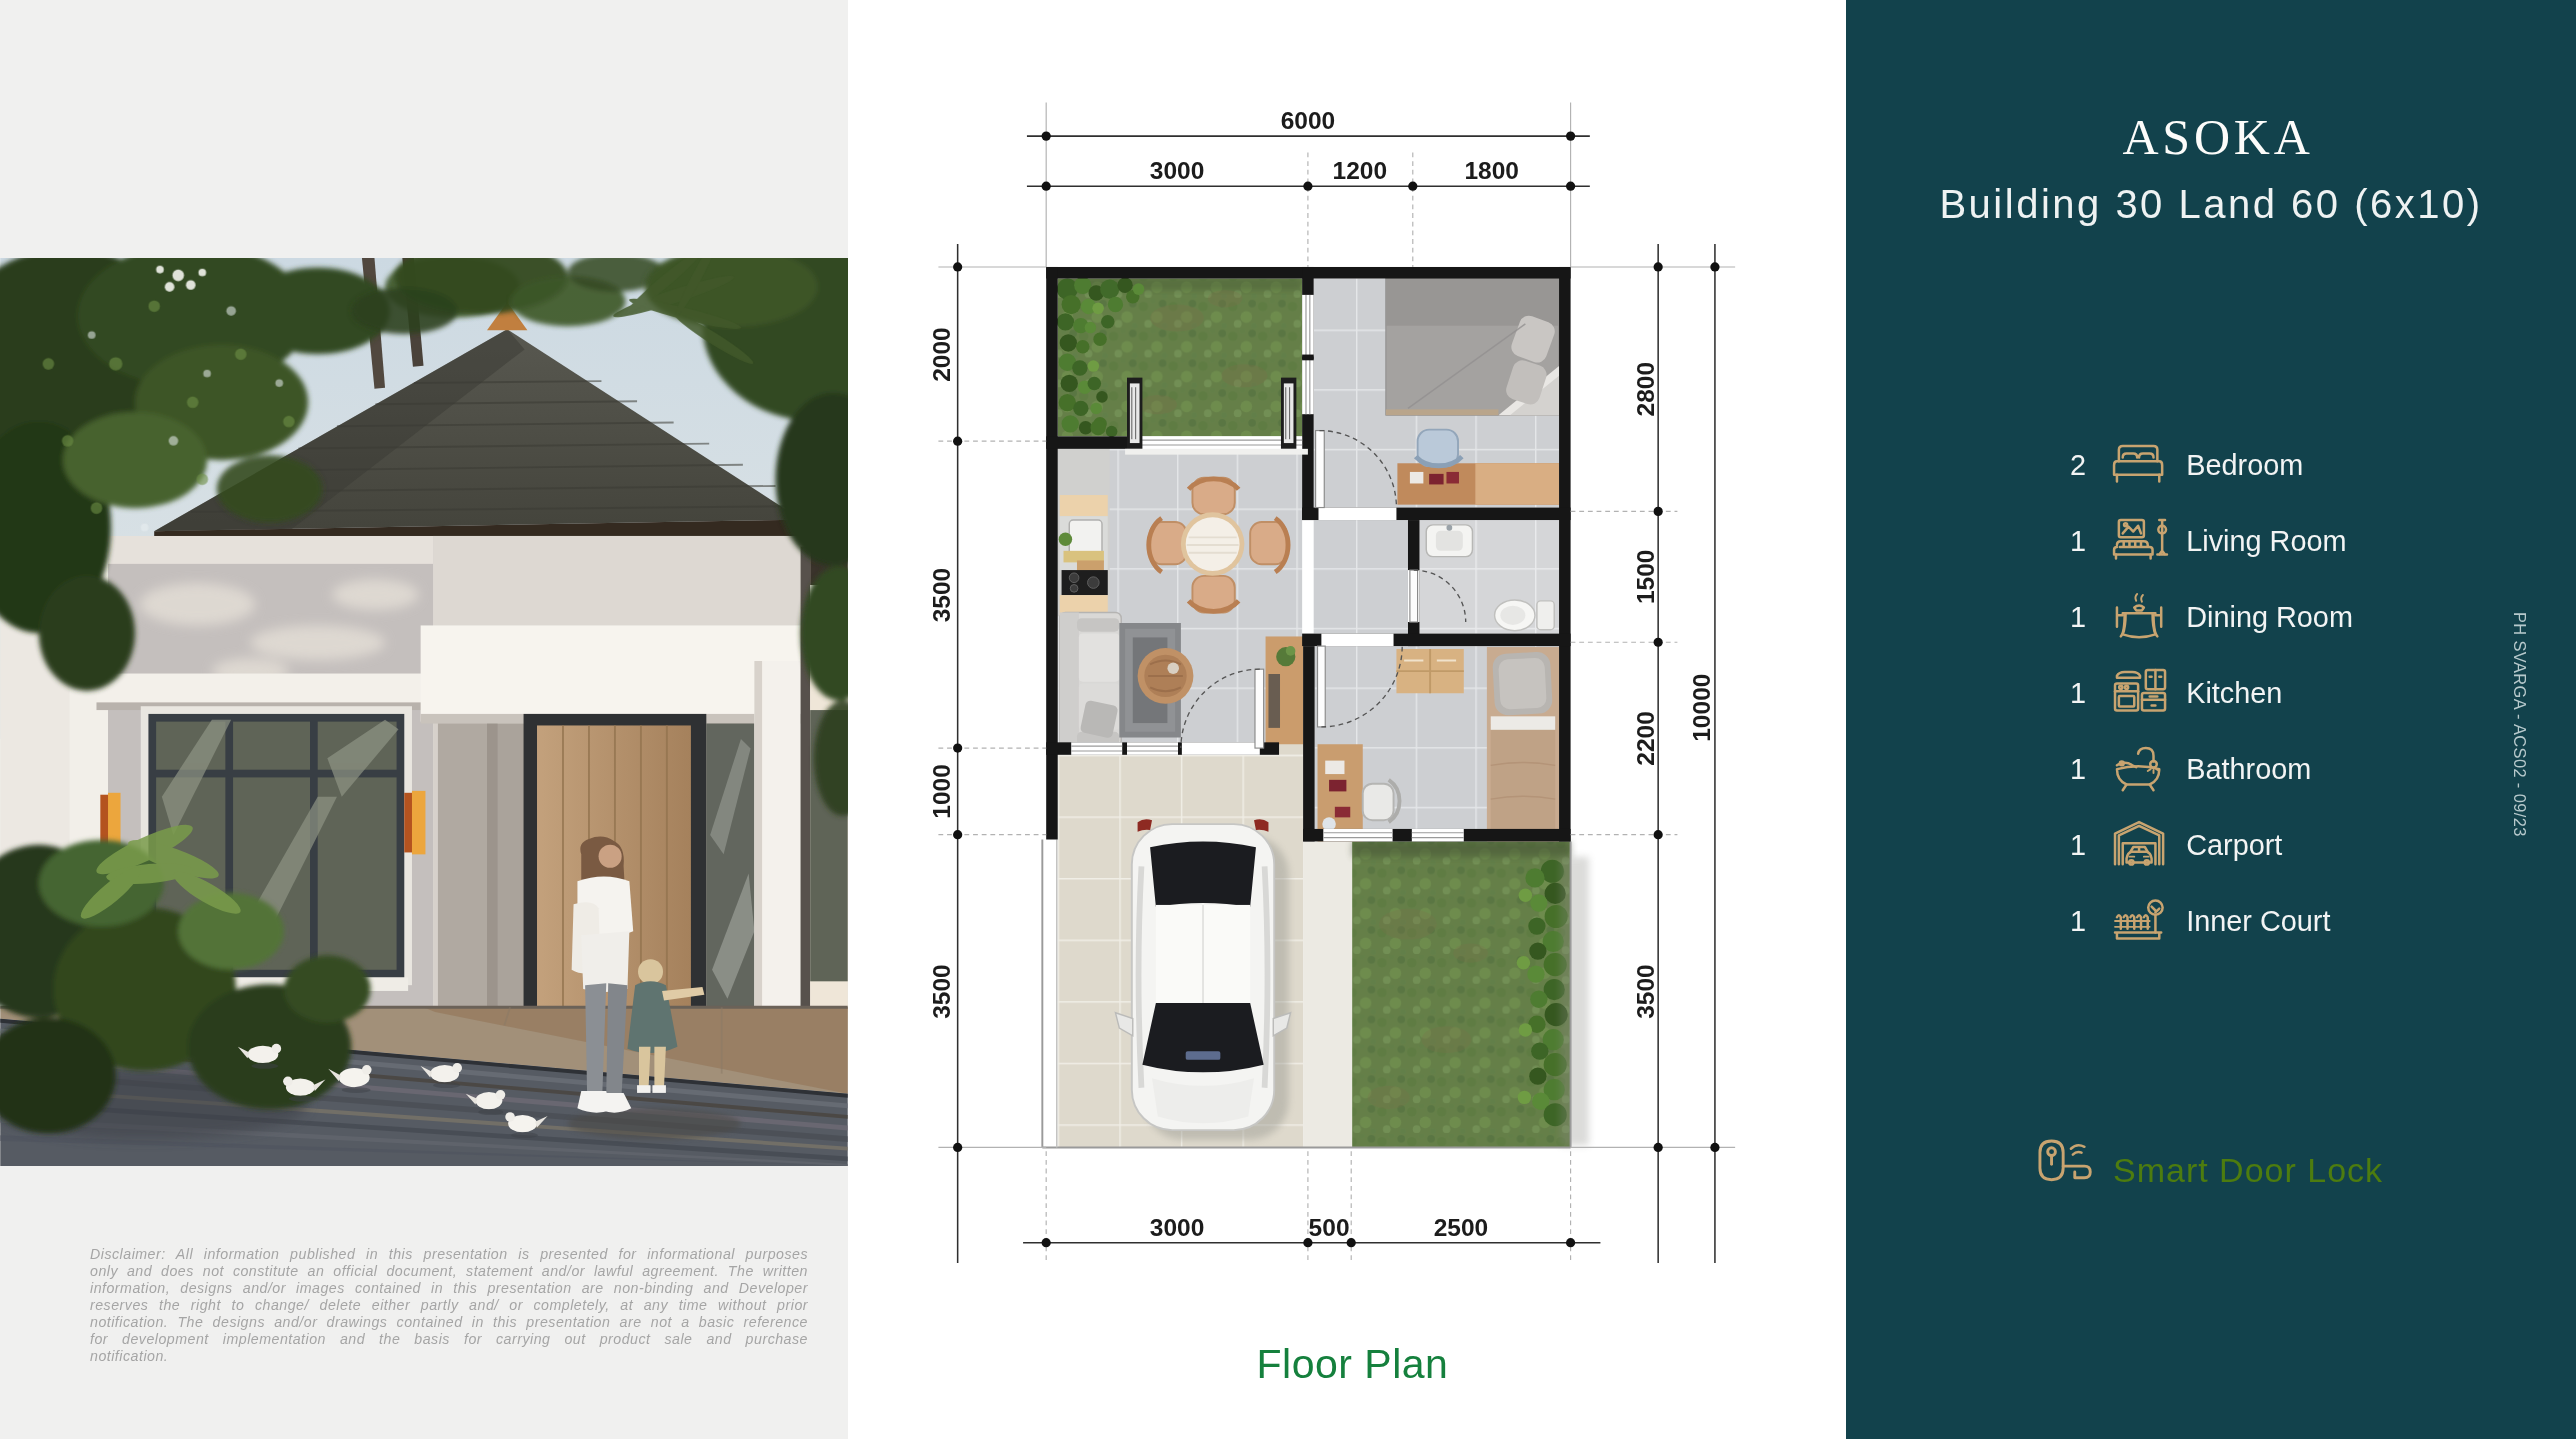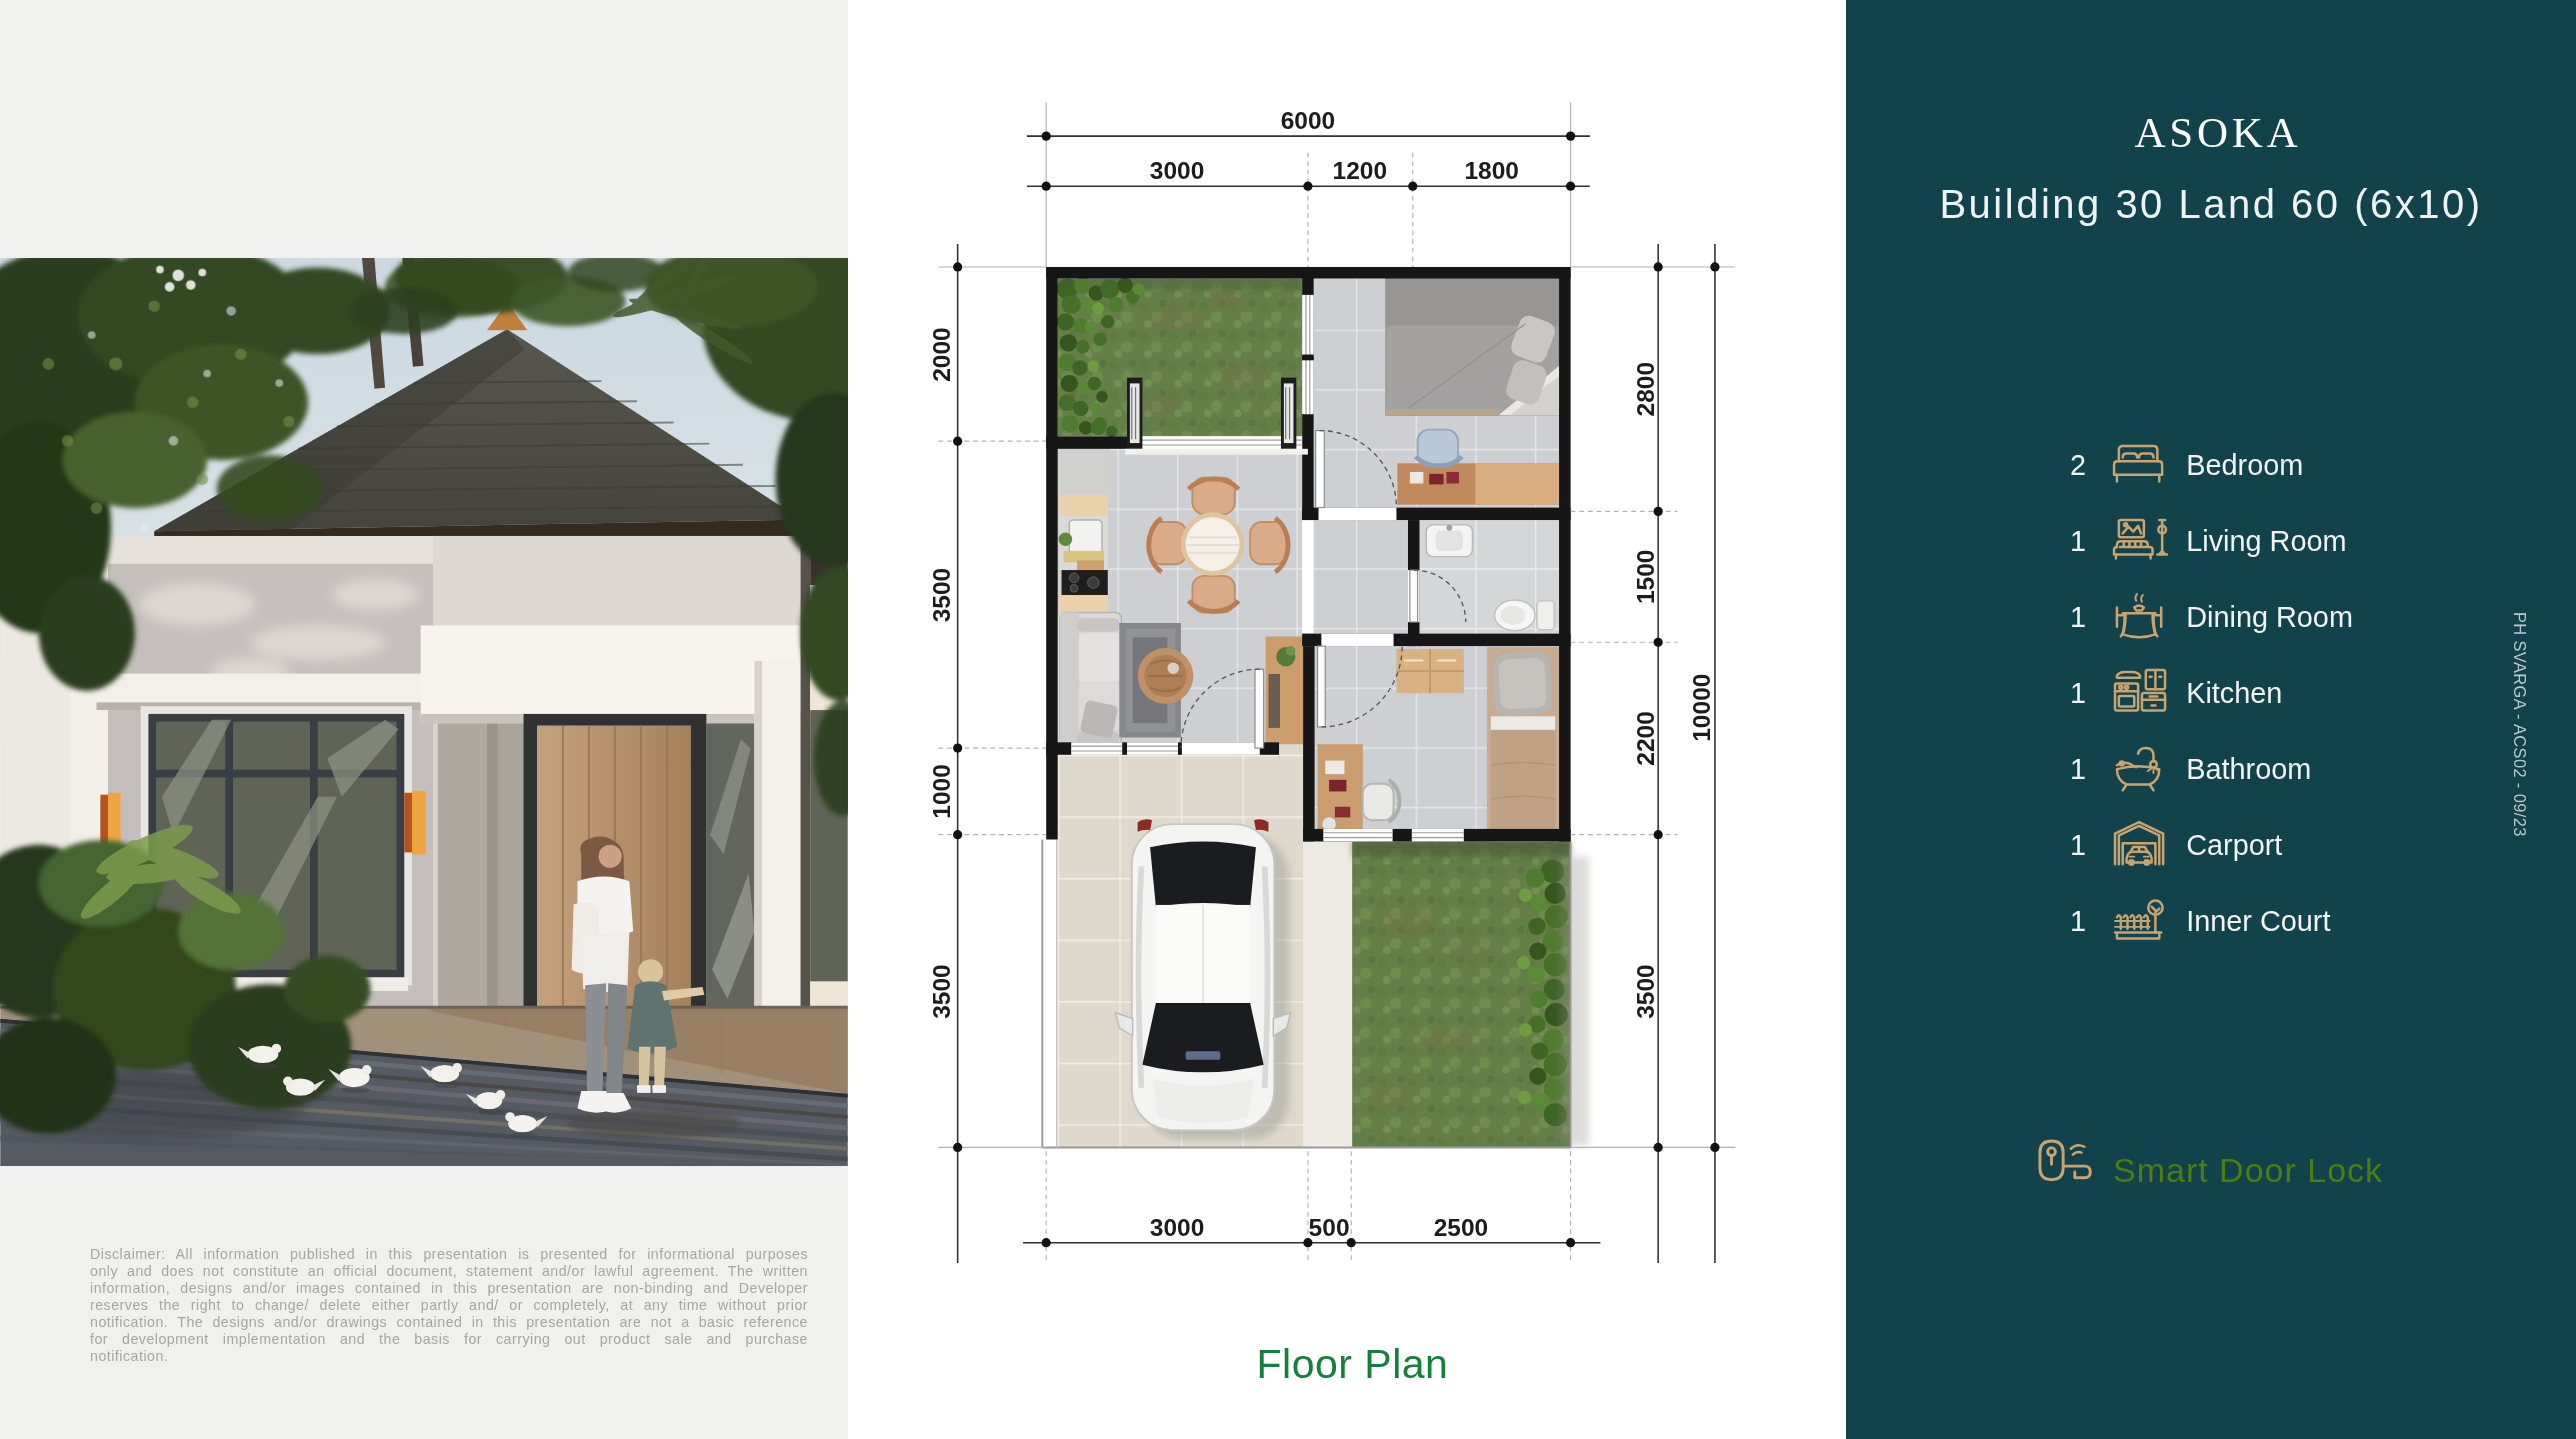--- a/index.html
+++ b/index.html
@@ -289,21 +289,21 @@
           <ellipse cx="0" cy="0" rx="15" ry="9" fill="#f5f3ee"></ellipse>
           <circle cx="-13" cy="-7" r="5" fill="#efede8"></circle>
           <polygon points="13,-2 26,-8 15,4" fill="#e8e5df"></polygon>
           <ellipse cx="2" cy="12" rx="14" ry="3" fill="#3e4248" opacity="0.5"></ellipse>
         </g>
 </g>
 </svg>
 </div>
 
 <div class="abs" style="left:90px;top:1246px;width:718px;font-size:14.2px;line-height:17px;
-     color:#a5a5a5;letter-spacing:0.5px;">
+     color:#a5a5a5;letter-spacing:0.5px;font-style:italic;">
 <div style="text-align:justify;text-align-last:justify;">Disclaimer: All information published in this presentation is presented for informational purposes</div>
 <div style="text-align:justify;text-align-last:justify;">only and does not constitute an official document, statement and/or lawful agreement. The written</div>
 <div style="text-align:justify;text-align-last:justify;">information, designs and/or images contained in this presentation are non-binding and Developer</div>
 <div style="text-align:justify;text-align-last:justify;">reserves the right to change/ delete either partly and/ or completely, at any time without prior</div>
 <div style="text-align:justify;text-align-last:justify;">notification. The designs and/or drawings contained in this presentation are not a basic reference</div>
 <div style="text-align:justify;text-align-last:justify;">for development implementation and the basis for carrying out product sale and purchase</div>
 <div>notification.</div>
 </div>
 
 <div class="abs" style="left:898px;top:58px;width:866px;height:1232px;">
@@ -692,21 +692,21 @@
 </g>
 </svg>
 </div>
 
 <div class="abs" style="left:1208px;top:1341px;width:289px;text-align:center;font-size:41px;
      color:#15803d;letter-spacing:0.5px;">Floor Plan</div>
 
 <div class="abs" style="left:1846px;top:0;width:730px;height:1440px;background:#12424c;"></div>
 
 <div class="abs" style="left:1846px;top:108px;width:730px;text-align:center;
-     font-family:'Liberation Serif',serif;font-size:43px;color:#fcfcfa;letter-spacing:3.8px;padding-left:14px;box-sizing:border-box;">ASOKA</div>
+     font-family:'Liberation Serif',serif;font-size:50px;color:#fcfcfa;letter-spacing:3.8px;padding-left:14px;box-sizing:border-box;">ASOKA</div>
 
 <div class="abs" style="left:1846px;top:182px;width:730px;text-align:center;
      font-size:40px;color:#eef2f2;letter-spacing:2.5px;">Building 30 Land 60 (6x10)</div>
 
 <div class="abs" style="left:2040px;top:439px;width:404px;">
 <svg width="404" height="539" viewBox="0 0 420 560">
 <g font-family="Liberation Sans, sans-serif" font-size="30" fill="#f2f4f4">
   <text x="48" y="37" text-anchor="end">2</text>
   <text x="152" y="37">Bedroom</text>
   <text x="48" y="116" text-anchor="end">1</text>

